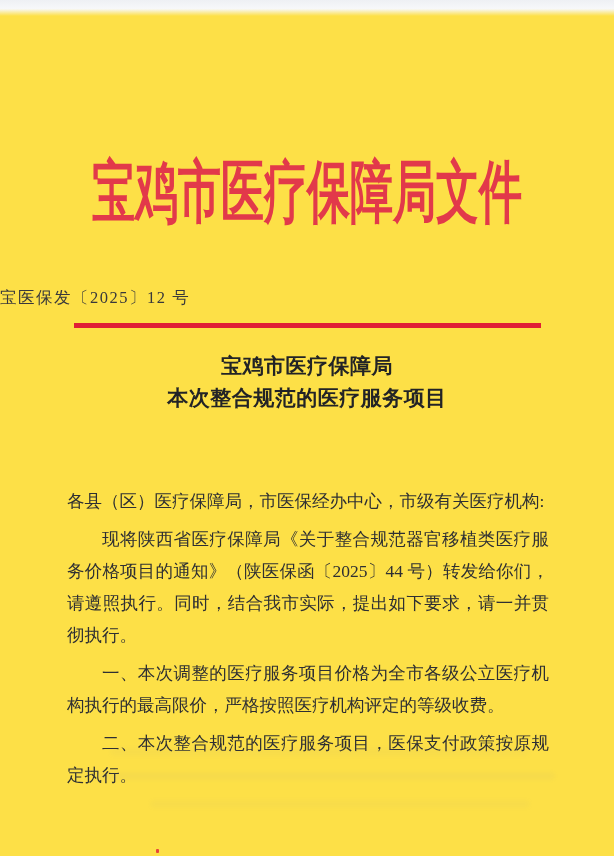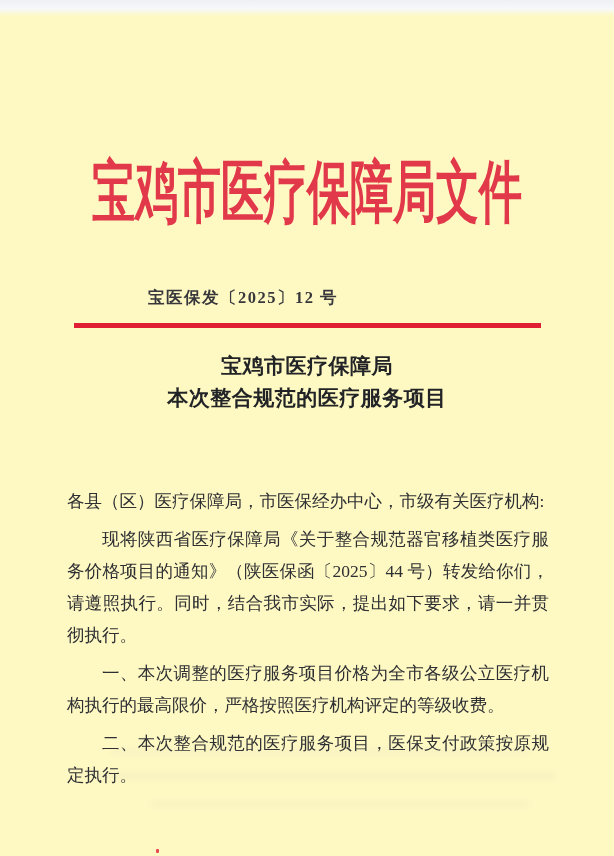--- a/index.html
+++ b/index.html
@@ -1,20 +1,20 @@
 <!DOCTYPE html>
 <html style="--red: #e2394a; --line-red: #e01f35;"><head>
 <meta charset="utf-8">
 <style>
   html,body{margin:0;padding:0;background:#9a9a9a;}
   .page{
     position:relative;
     width:614px;height:856px;
     margin:0 auto;
-    background:#fef9c3;
+    background:#fde047;
     overflow:hidden;
     font-family:"Liberation Serif","DejaVu Serif",serif;
   }
   
   .scan-top{
     position:absolute;top:0;left:0;width:614px;height:16px;
     background:linear-gradient(180deg,#eef0f4 0%,#f7f8fa 55%,rgba(255,255,255,0) 100%);
     pointer-events:none;
   }
   
@@ -40,22 +40,21 @@
     font-size:43px;line-height:46px;
     font-weight:bold;
     color:var(--red,#e2394a);
     letter-spacing:0px;
     transform:scaleY(1.58);
     transform-origin:50% 50%;
   }
 
   .doc-number{
     position:absolute;top:287px;left:0;width:486px;
-    text-align:center;
-    font-size:16.5px;color:#38383c;letter-spacing:1.5px;font-weight:bold;
+    font-size:16.5px;color:#38383c;letter-spacing:1.5px;
   }
 
   .red-line{
     position:absolute;top:323px;left:74px;width:467px;height:4.5px;
     background:var(--line-red,#e01f35);
   }
 
   .title{
     position:absolute;top:351px;left:0;width:614px;margin:0;
     text-align:center;

